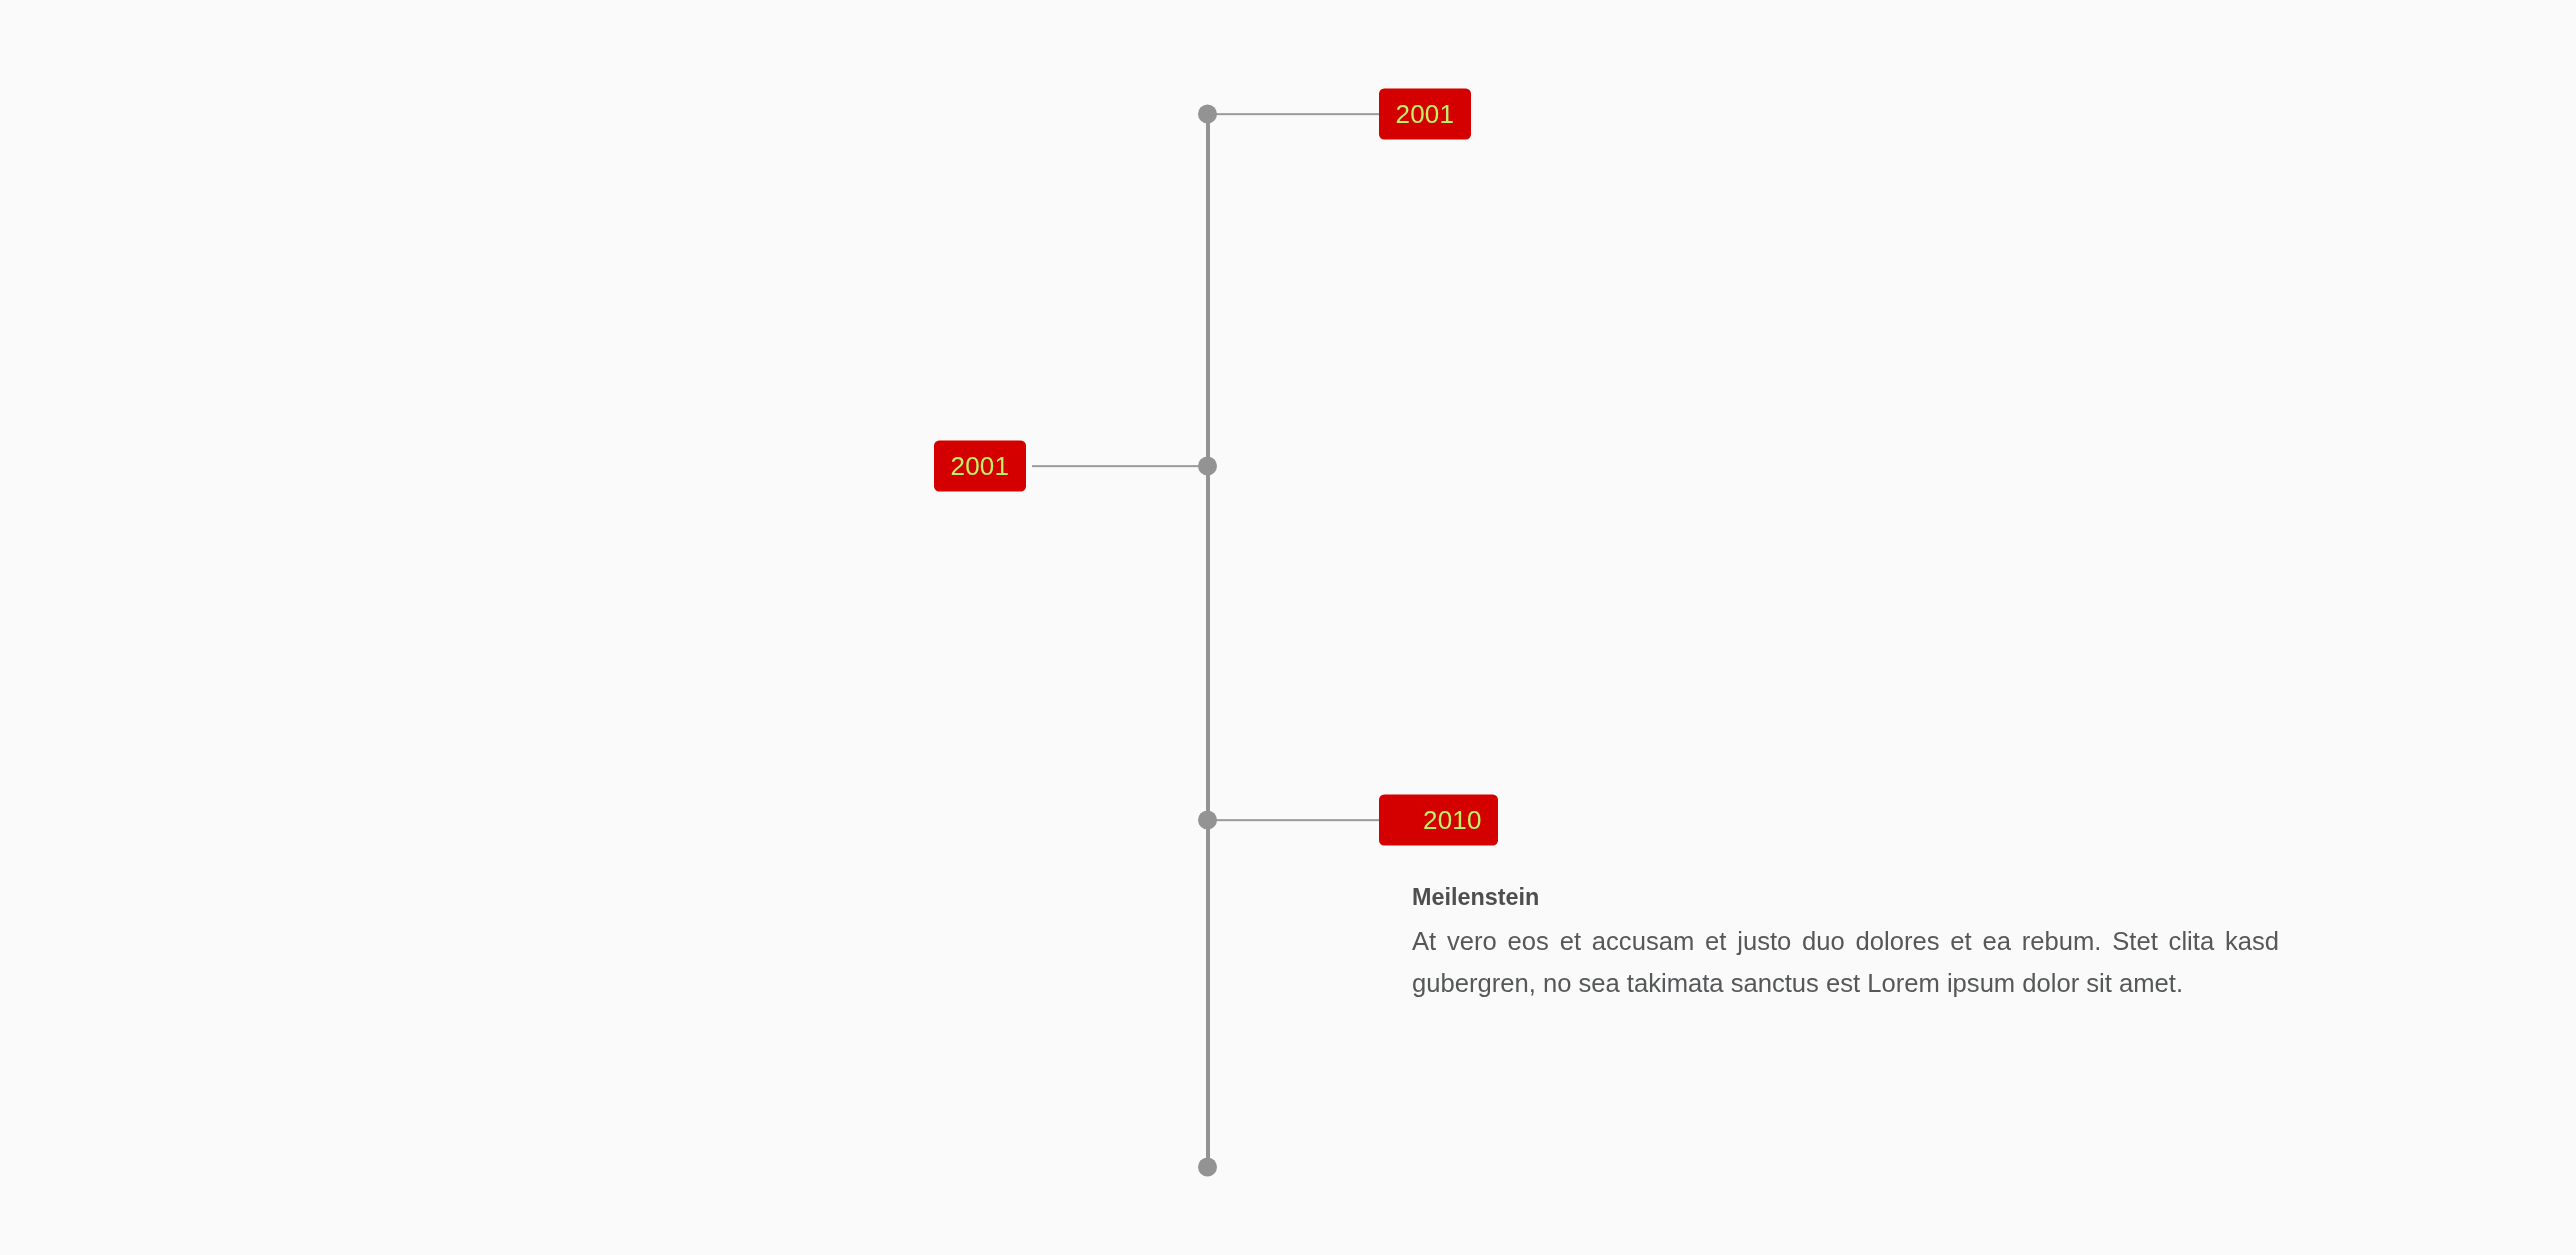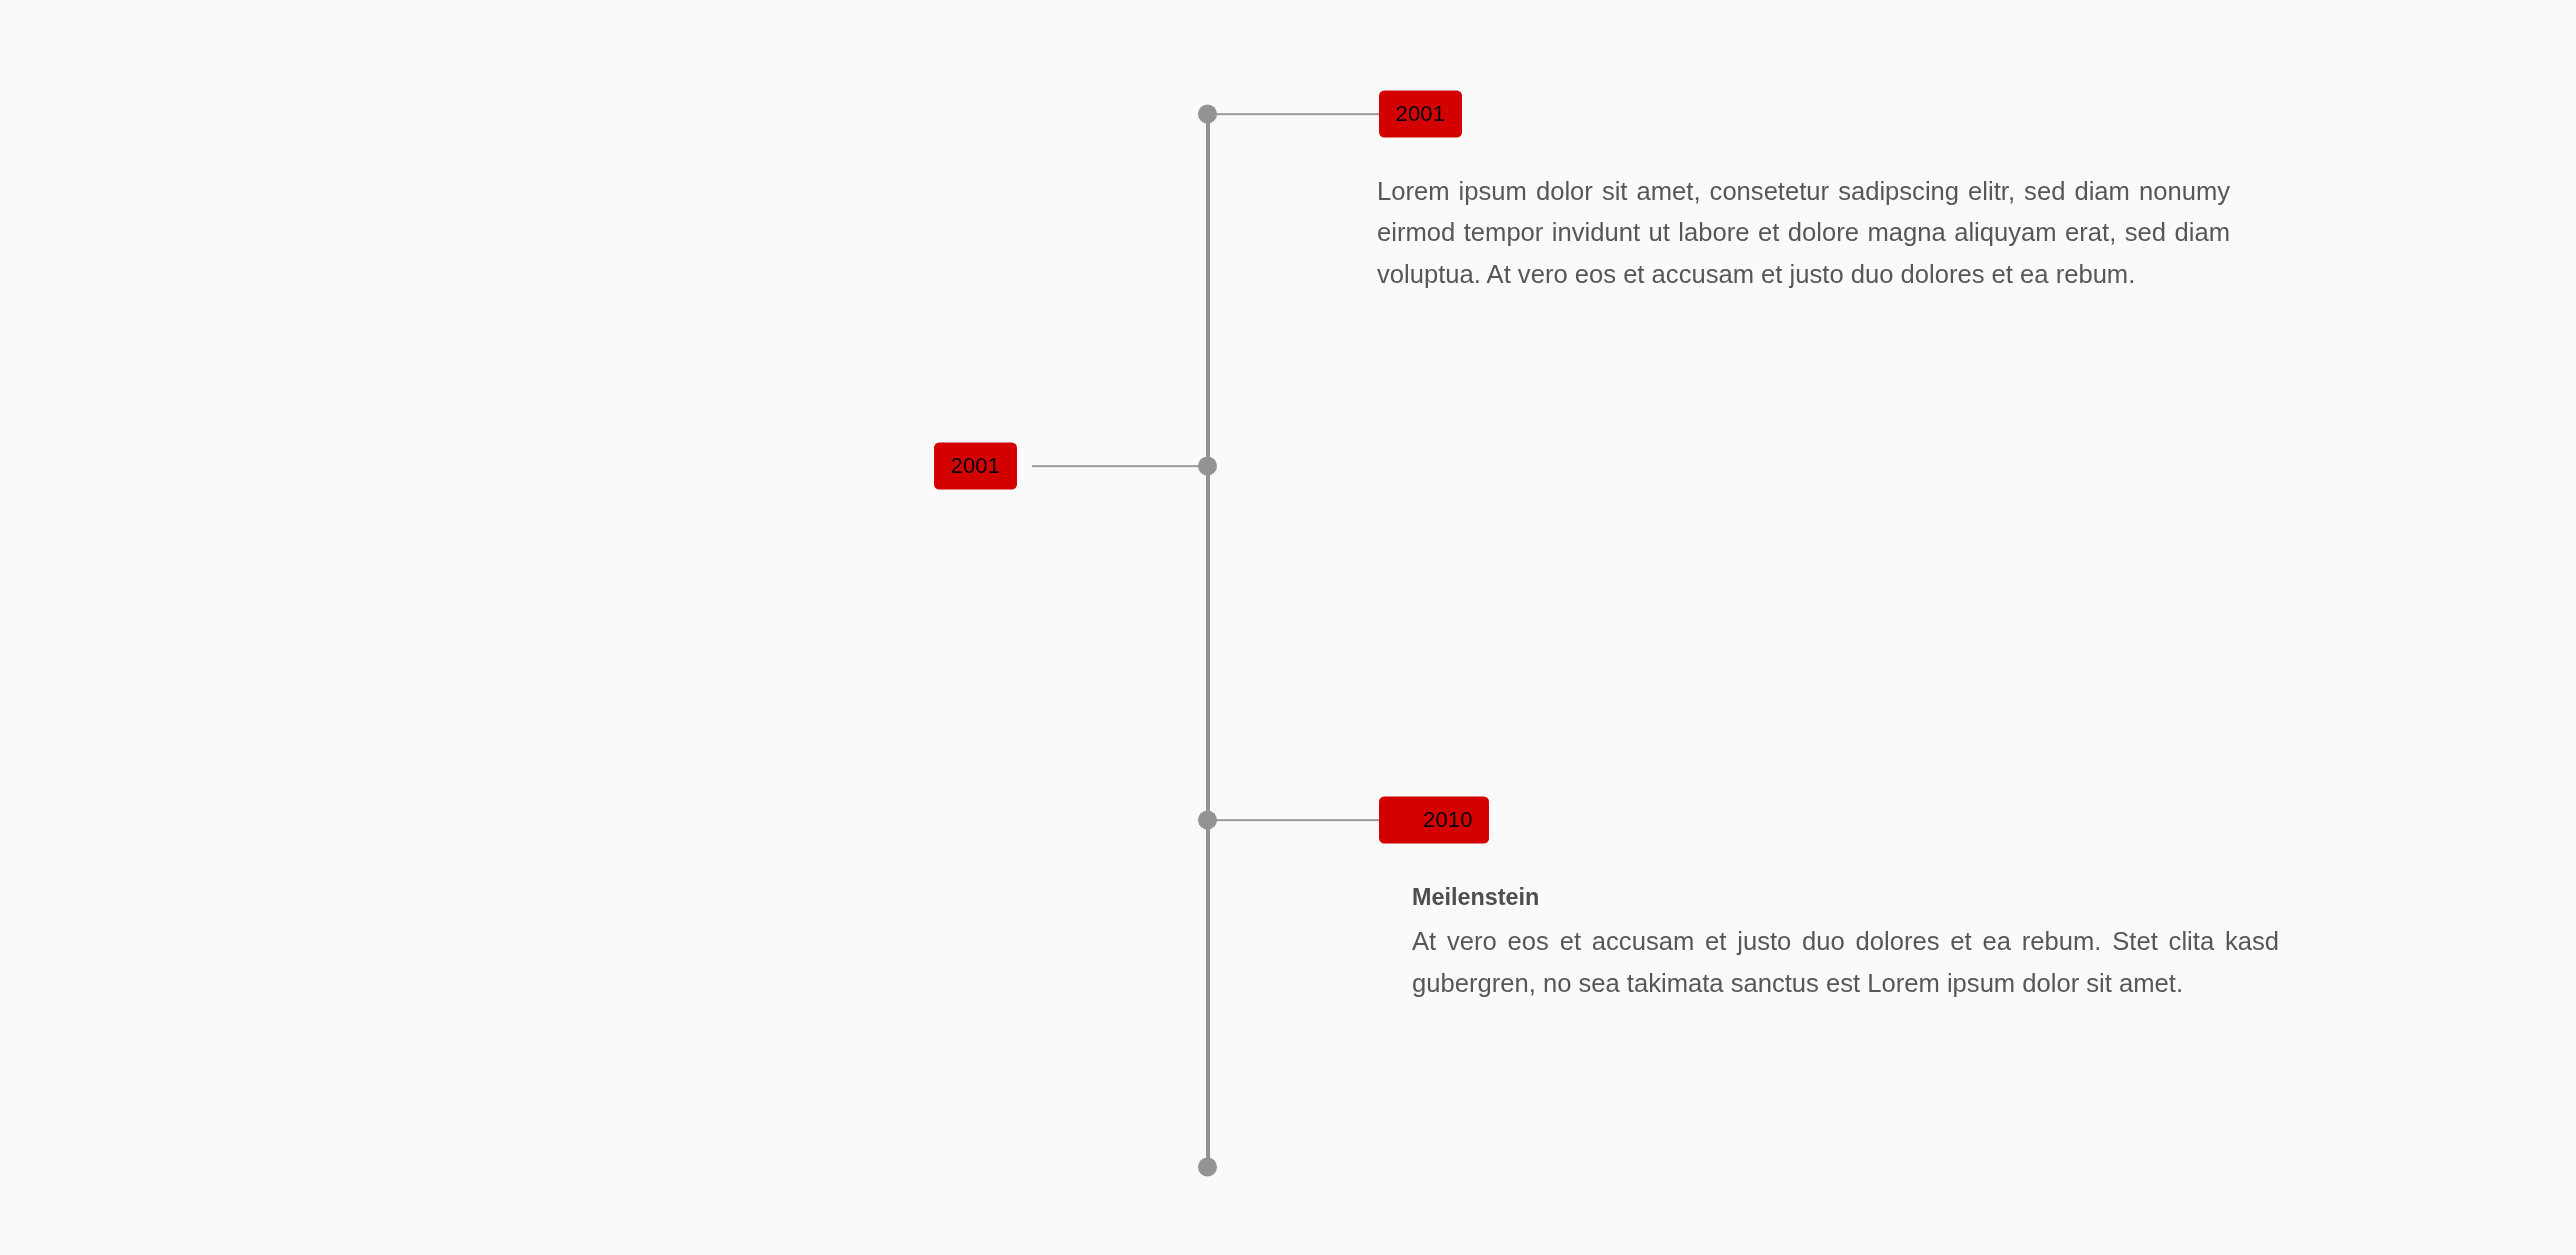--- a/index.html
+++ b/index.html
@@ -47,22 +47,22 @@
     position: absolute;
     height: 1.7px;
     background: #9a9a9a;
     transform: translateY(-50%);
   }
 
   
   .year-badge {
     position: absolute;
     background: #d40000;
-    color: #000000;
-    font-size: 22px;
+    color: #bef264;
+    font-size: 26px;
     line-height: 1;
     padding: 12px 16.5px 13px 16.5px;
     border-radius: 5.2px;
     letter-spacing: 0.2px;
     white-space: nowrap;
     transform: translateY(-50%);
   }
 
   
   .entry-body {
@@ -116,23 +116,20 @@
 </head>
 <body>
 
 <div class="timeline">
 
   <div class="spine"></div>
 
   <div class="connector" id="event-2001-connector"></div>
   <div class="node-dot" id="event-2001-dot"></div>
   <div class="year-badge" id="event-2001-badge">2001</div>
-  <div class="entry-body right" id="event-2001-body">
-    <p class="entry-text">Lorem ipsum dolor sit amet, consetetur sadipscing elitr, sed diam nonumy eirmod tempor invidunt ut labore et dolore magna aliquyam erat, sed diam voluptua. At vero eos et accusam et justo duo dolores et ea rebum.</p>
-  </div>
 
   <div class="connector" id="event-2005-connector"></div>
   <div class="node-dot" id="event-2005-dot"></div>
   <div class="year-badge" id="event-2005-badge">2001</div>
 
   <div class="connector" id="event-2010-connector"></div>
   <div class="node-dot" id="event-2010-dot"></div>
   <div class="year-badge" id="event-2010-badge">2010</div>
   <div class="entry-body right" id="event-2010-body">
     <p class="entry-heading">Meilenstein</p>

